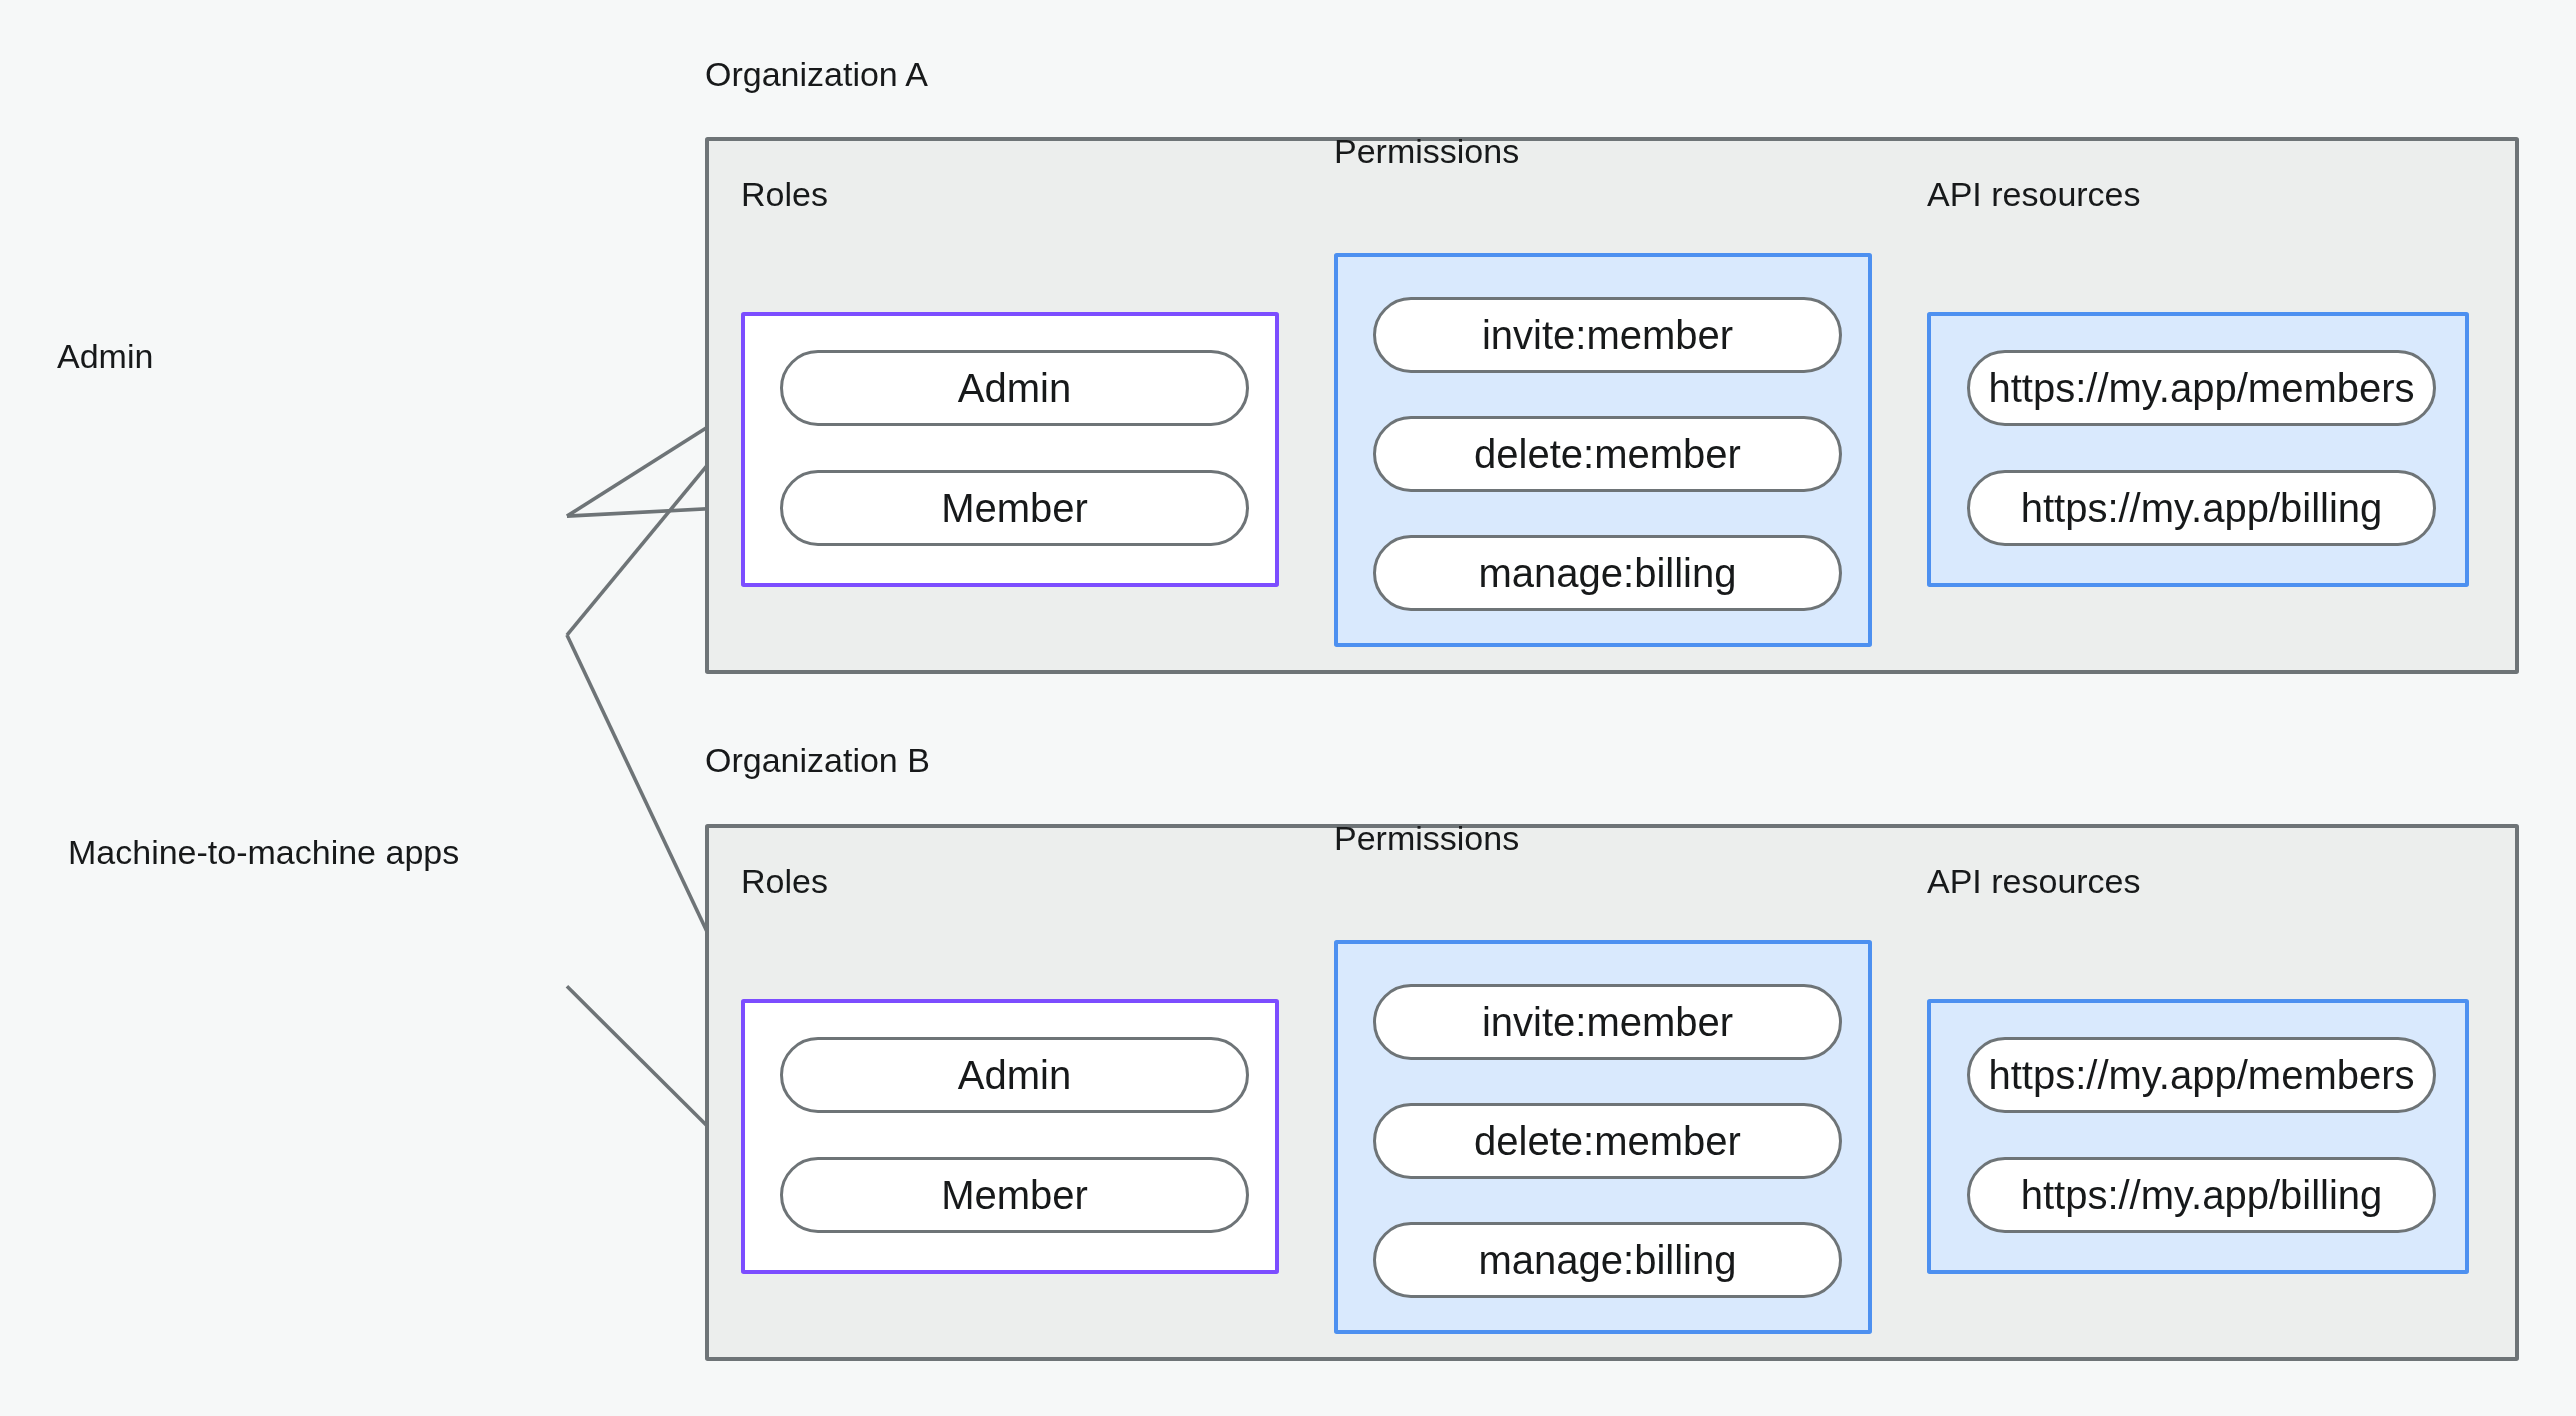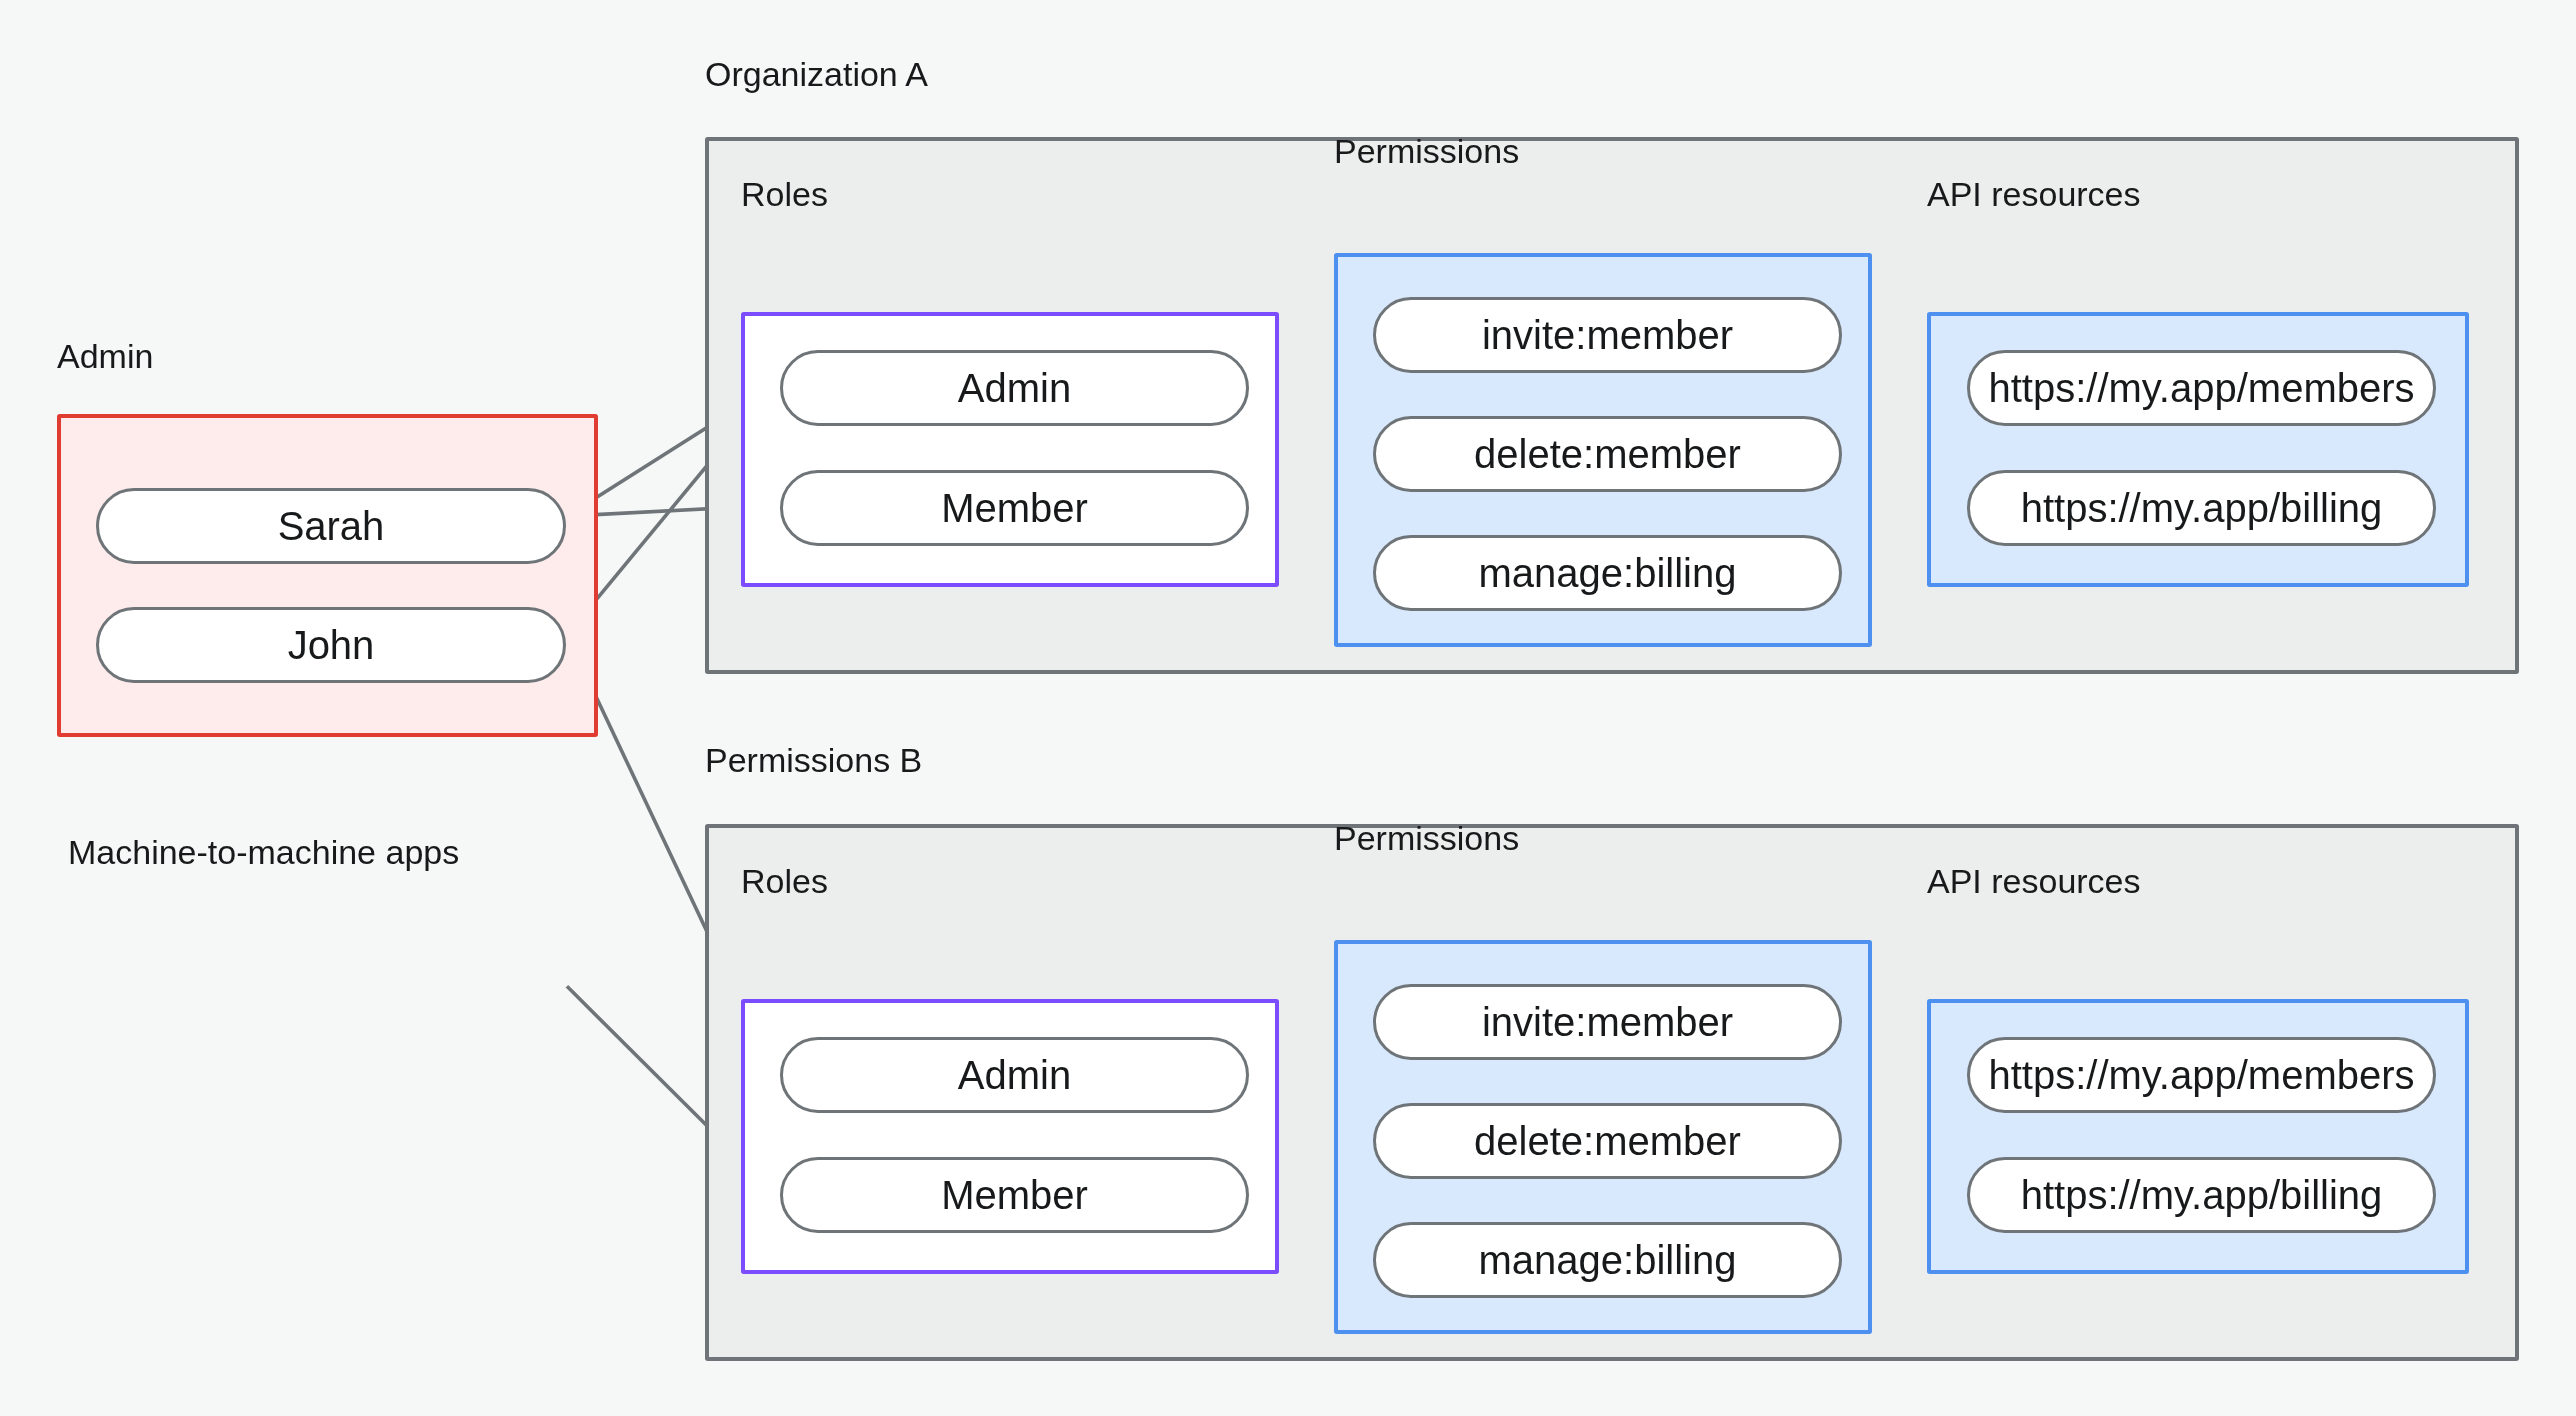--- a/index.html
+++ b/index.html
@@ -115,24 +115,20 @@
     <circle cx="1521" cy="1257" r="11"></circle>
     <circle cx="1521" cy="1389" r="11"></circle>
     <circle cx="2178" cy="428" r="11"></circle>
     <circle cx="2178" cy="561" r="11"></circle>
     <circle cx="2178" cy="1190" r="11"></circle>
     <circle cx="2178" cy="1323" r="11"></circle>
   </svg>
 
   <div class="caption" style="left:57px; top:339px;">Admin</div>
 
-  <div class="catbox red" style="left:57px; top:414px; width:541px; height:323px;">
-    <div class="pill" style="left:35px; top:70px; width:470px; height:76px;">Sarah</div>
-    <div class="pill" style="left:35px; top:189px; width:470px; height:76px;">John</div>
-  </div>
 
   <div class="caption" style="left:68px; top:835px;">Machine-to-machine apps</div>
 
 
   <div class="caption" style="left:705px; top:57px;">Organization A</div>
 
   <div class="groupbox" style="left:705px; top:137px; width:1814px; height:537px;">
 
     <div class="caption" style="left:32px; top:36px;">Roles</div>
 
@@ -150,21 +146,21 @@
     </div>
 
     <div class="caption" style="left:1218px; top:36px;">API resources</div>
 
     <div class="catbox blue" style="left:1218px; top:171px; width:542px; height:275px;">
       <div class="pill" style="left:36px; top:34px; width:469px; height:76px;">https://my.app/members</div>
       <div class="pill" style="left:36px; top:154px; width:469px; height:76px;">https://my.app/billing</div>
     </div>
   </div>
 
-  <div class="caption" style="left:705px; top:743px;">Permissions B</div>
+  <div class="caption" style="left:705px; top:743px;">Organization B</div>
 
   <div class="groupbox" style="left:705px; top:824px; width:1814px; height:537px;">
 
     <div class="caption" style="left:32px; top:36px;">Roles</div>
 
     <div class="catbox purple" style="left:32px; top:171px; width:538px; height:275px;">
       <div class="pill" style="left:35px; top:34px; width:469px; height:76px;">Admin</div>
       <div class="pill" style="left:35px; top:154px; width:469px; height:76px;">Member</div>
     </div>
 

